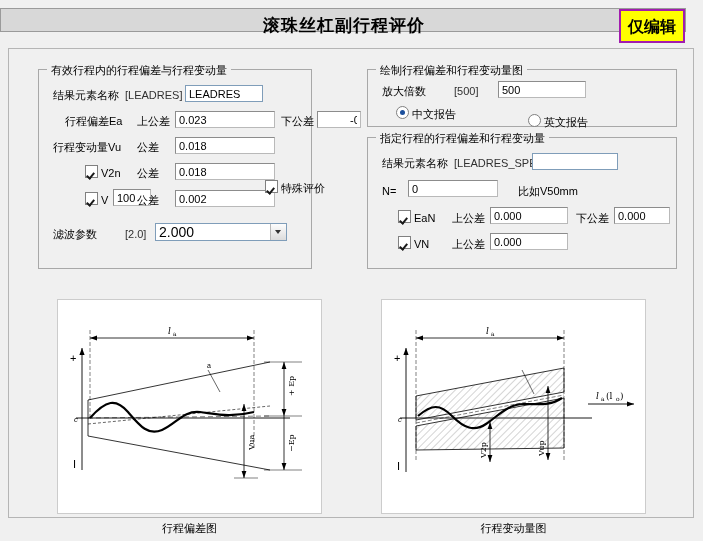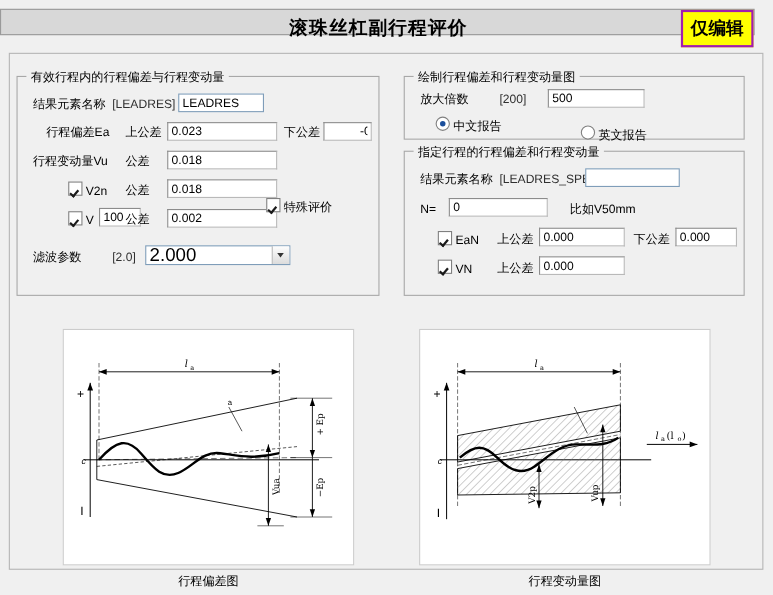--- a/index.html
+++ b/index.html
@@ -79,21 +79,21 @@
   .group-title {
     position: absolute;
     top: -7px;
     left: 8px;
     background: #f0f0f0;
     padding: 0 4px;
     font-size: 11px;
     color: #000;
     white-space: nowrap;
   }
-  #group-effective { left: 6px;  top: 20px;  width: 330px; height: 200px; }
+  #group-effective { left: 29px;  top: 20px;  width: 274px; height: 200px; }
   #group-draw      { left: 358px; top: 20px;  width: 310px; height: 58px; }
   #group-specify   { left: 358px; top: 88px;  width: 310px; height: 132px; }
   
   .lbl {
     position: absolute;
     font-size: 11px;
     color: #000;
     white-space: nowrap;
     line-height: 14px;
   }
@@ -179,21 +179,21 @@
     position: absolute;
     height: 18px;
     background: #fff;
     border: 1px solid #7f9db9;
     box-sizing: border-box;
   }
   .combo .ctext {
     position: absolute;
     left: 3px;
     top: 1px;
-    font-size: 17px;
+    font-size: 14px;
     line-height: 14px;
     color: #000;
   }
   .combo .cbtn {
     position: absolute;
     right: 0;
     top: 0;
     width: 16px;
     height: 16px;
     background: linear-gradient(#fdfdfd, #dcdcdc);
@@ -281,21 +281,21 @@
       <div class="combo" style="left:116px; top:153px; width:132px;">
         <div class="ctext">2.000</div>
         <div class="cbtn"></div>
       </div>
     </div>
 
     <div class="group" id="group-draw">
       <div class="group-title">绘制行程偏差和行程变动量图</div>
 
       <div class="lbl" style="left:14px; top:14px;">放大倍数</div>
-      <div class="val-static" style="left:86px; top:14px;">[200]</div>
+      <div class="val-static" style="left:86px; top:14px;">[500]</div>
       <input class="tb flat" style="left: 130px; top: 11px; width: 88px;" type="text" value="500">
 
       <div class="rb selected" style="left:28px; top:36px;">
         <span class="dot"></span><span>中文报告</span>
       </div>
       <div class="rb" style="left:160px; top:44px;">
         <span class="dot"></span><span>英文报告</span>
       </div>
     </div>
 

